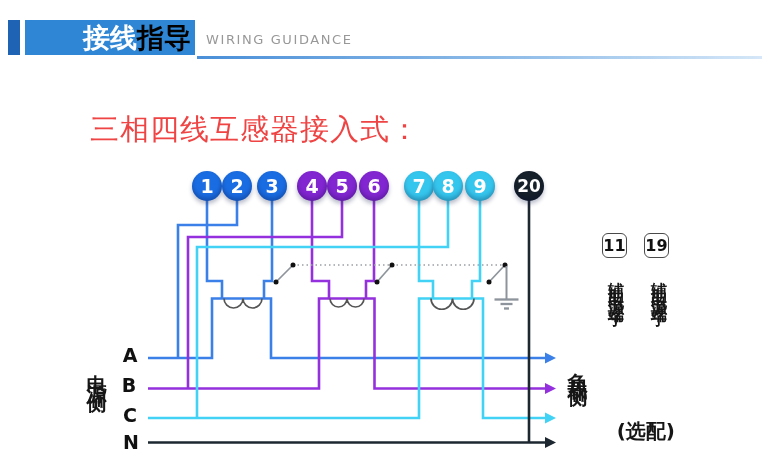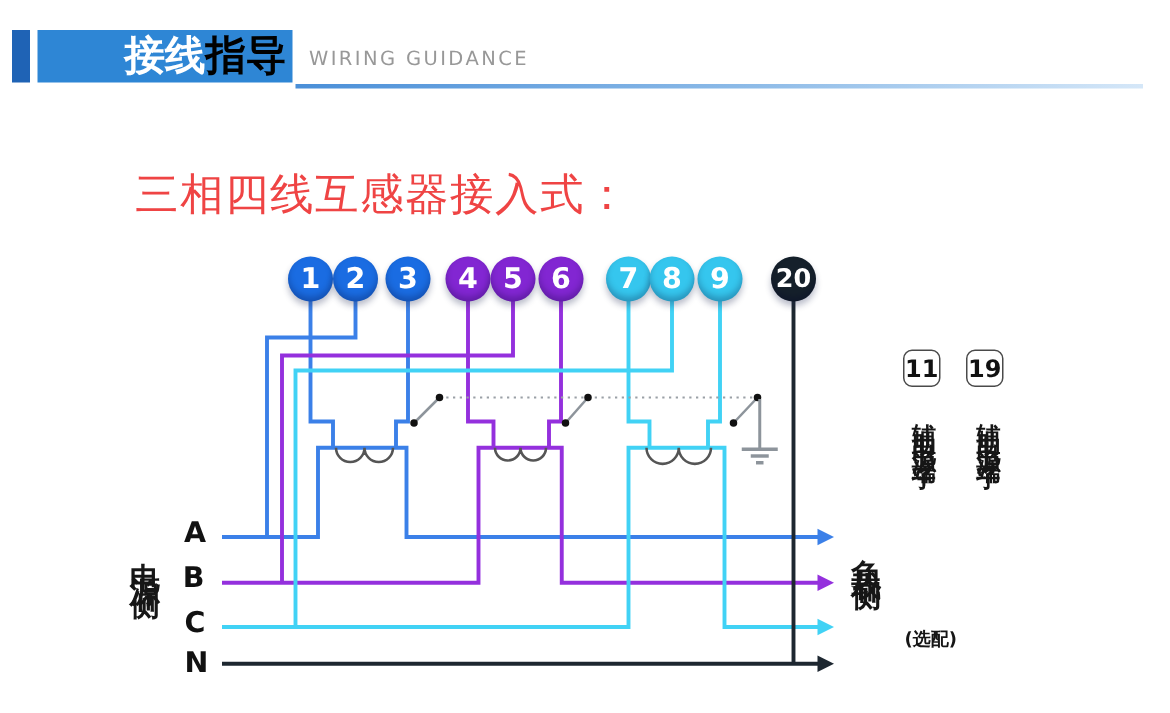--- a/index.html
+++ b/index.html
@@ -40,22 +40,22 @@
                  font-weight:600; color:#111; }
   .vtext { position:absolute; writing-mode:vertical-rl; text-orientation:upright;
            color:#161616; white-space:nowrap; }
   .side-label { font-size:20px; font-weight:bold; letter-spacing:9px; }
   .load-label { font-size:20px; font-weight:bold; letter-spacing:7px; }
 
   .aux-box { position:absolute; top:233px; width:25px; height:25px; border:1.6px solid #4a4a4a;
              border-radius:6px; background:#fff; display:flex; align-items:center;
              justify-content:center; font-size:16px; font-weight:bold; color:#111;text-align:right; }
   .aux-label { top:269px; font-size:16px; font-weight:600; letter-spacing:6px; }
-  .opt-note { position:absolute; left:603px; top:418px; width:72px; text-align:left;
-              font-size:12px; font-weight:600; color:#161616; white-space:nowrap; }
+  .opt-note { position:absolute; left:603px; top:418px; width:72px; text-align:right;
+              font-size:20px; font-weight:600; color:#161616; white-space:nowrap; }
 </style>
 </head>
 <body>
 
 <div class="page">
 
   <div class="hbar"></div>
   <div class="hbox">
       <span class="zh-white">接线</span>
       <span class="zh-black">指导</span>

